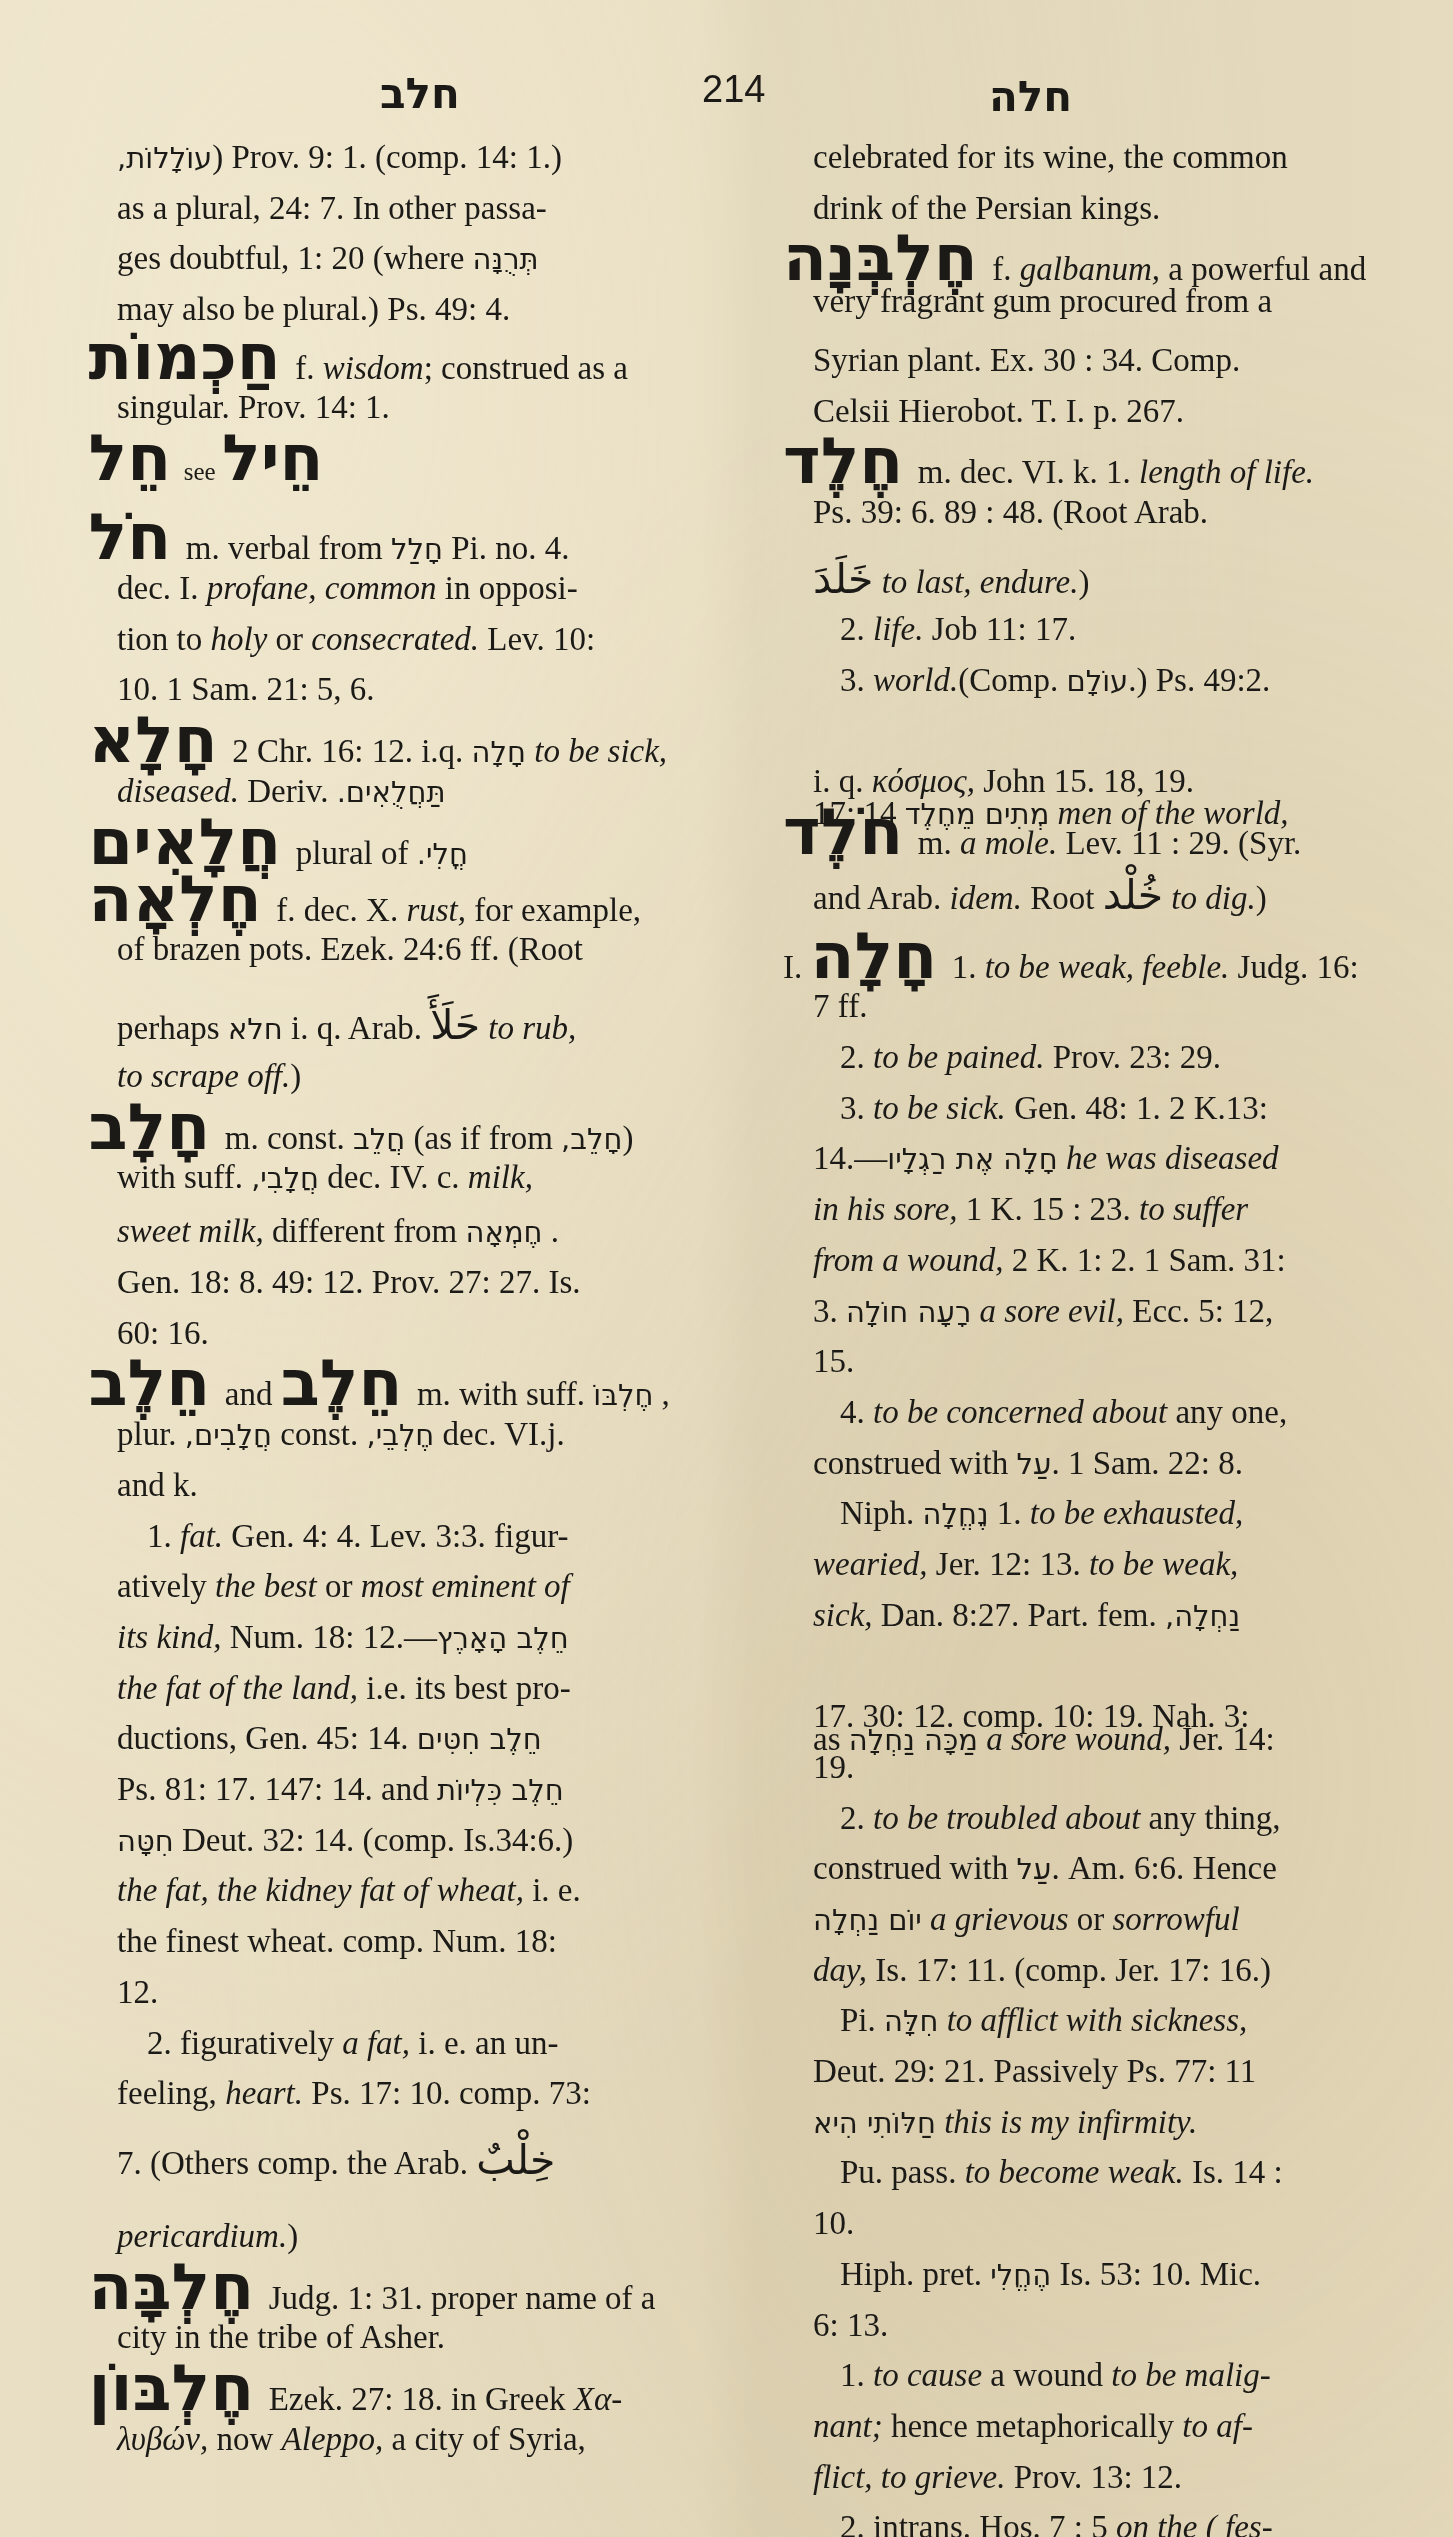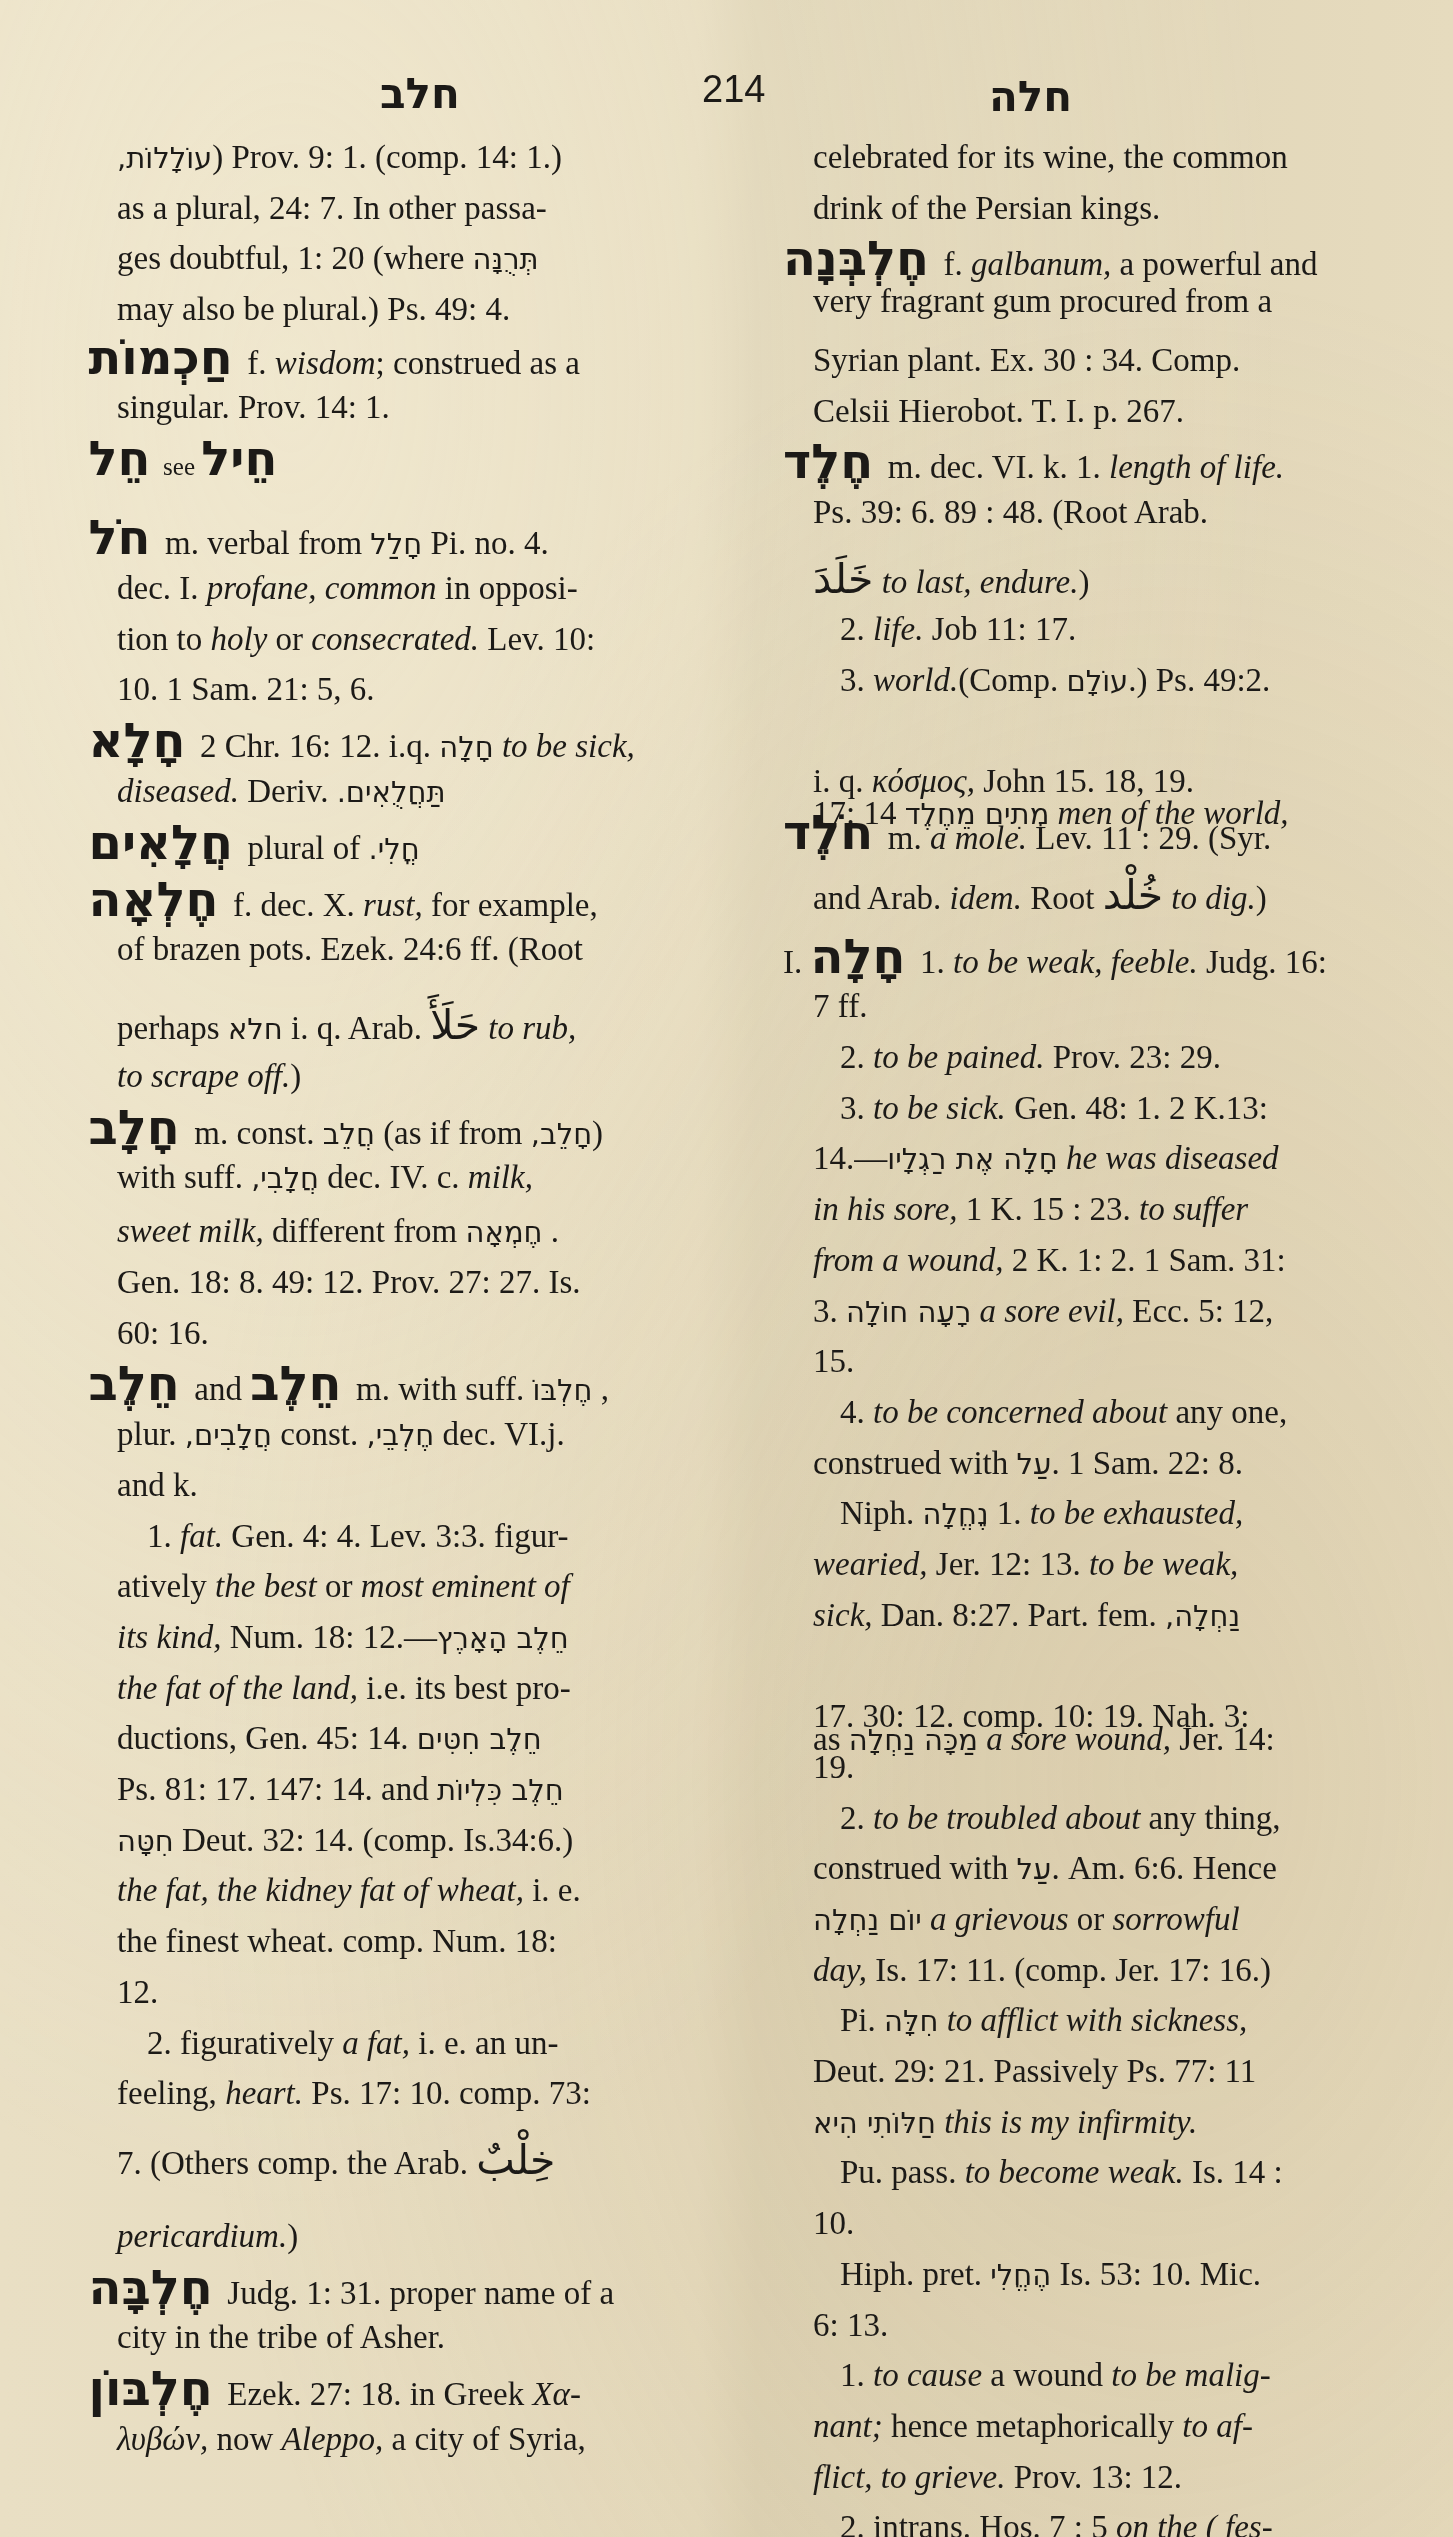--- a/index.html
+++ b/index.html
@@ -24,21 +24,21 @@
   .col-left { left:117px; width:612px; }
   .col-right { left:783px; width:621px; }
   .line {
     position:absolute; left:0; height:49px; white-space:nowrap;
     font-family:"Liberation Serif", serif; font-size:33px; line-height:49px;
     text-align:justify;
   }
   .line.ind { left:30px; }
   .line.ind2 { left:57px; }
   .line.out { left:-28.5px; }
-  .hw { font-family:"DejaVu Sans", sans-serif; font-weight:bold; font-size:48px; margin-right:6.3px; }
+  .hw { font-family:"DejaVu Sans", sans-serif; font-weight:bold; font-size:64px; margin-right:6.3px; }
   .he { font-family:"DejaVu Sans", sans-serif; font-size:29px; }
   .it { font-style:italic; }
   .ar { font-family:"DejaVu Sans", sans-serif; font-size:41px; }
   .sm { font-size:25px; }
 </style>
 </head>
 <body>
 
 <div class="page">
   <div class="header">

